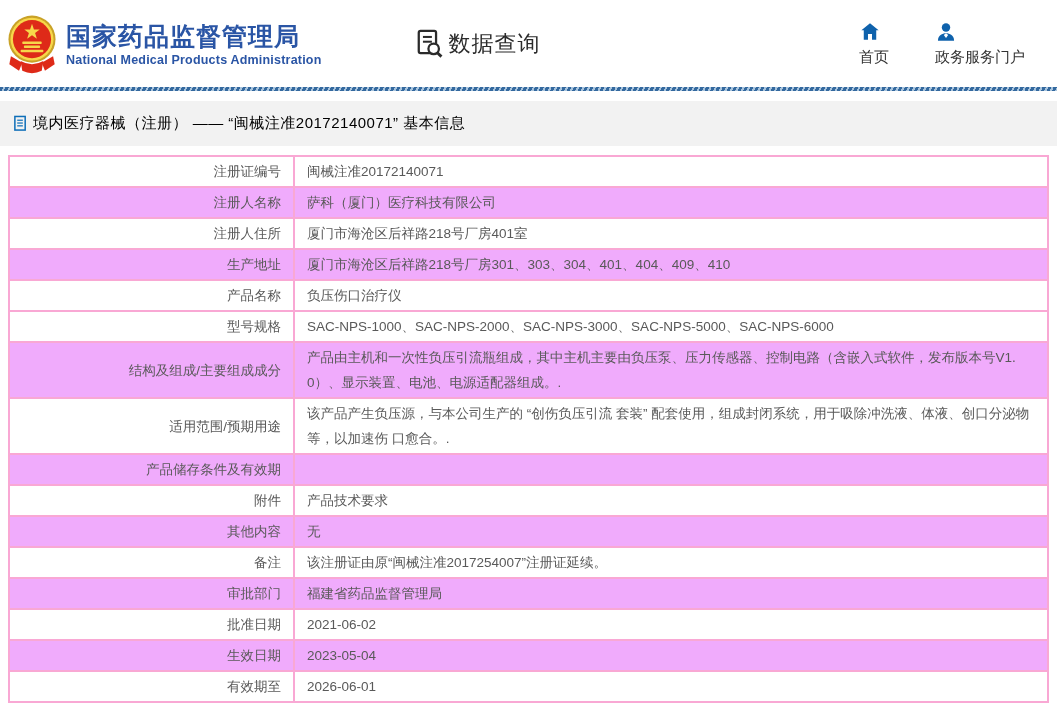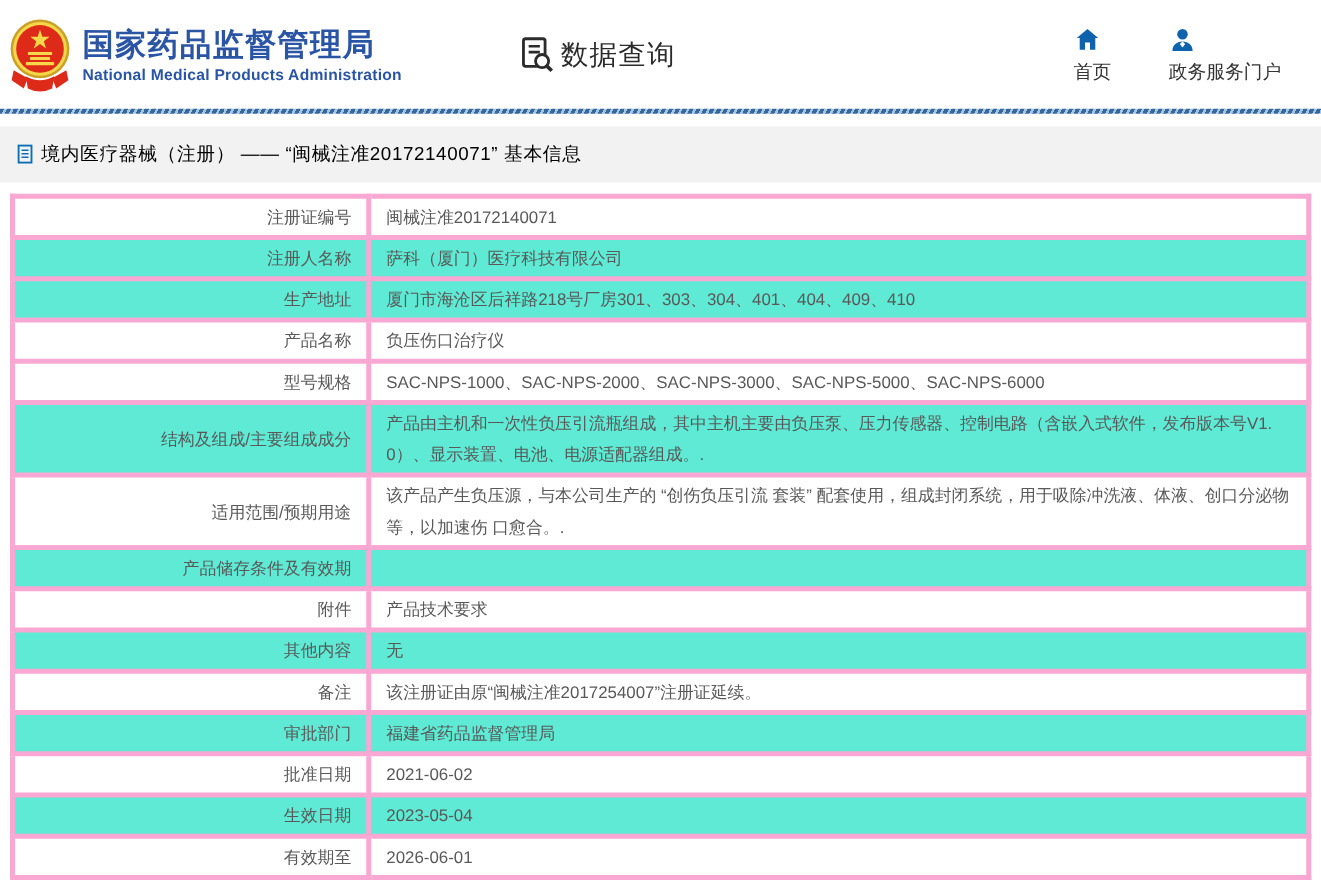--- a/index.html
+++ b/index.html
@@ -91,32 +91,32 @@
   }
 
   
   .table-wrap { margin: 9px 8px 0 8px; }
   table.info-table {
     width: 100%;
     border-collapse: collapse;
     table-layout: fixed;
   }
   table.info-table td {
-    border: 4px solid #f9a8d4;
+    border: 2px solid #f9a8d4;
     font-size: 13.5px;
     color: #595959;
     line-height: 25px;
     padding: 2px 12px;
     vertical-align: middle;
     word-break: break-all;
   }
   table.info-table col.c-label { width: 285px; }
   td.label-cell { text-align: right; }
   td.value-cell { text-align: left; }
-  tr.alt td { background: #5eead4; }
+  tr.alt td { background: #f0abfc; }
   tr:not(.alt) td { background: #ffffff; }
 </style>
 </head>
 <body>
 
 <div class="site-header">
   <div class="logo-block">
     <span class="emblem">
       <svg viewBox="0 0 64 74" width="52" height="60">
         <circle cx="32" cy="31" r="29" fill="#c9a227"></circle>
@@ -194,20 +194,24 @@
       </colgroup>
     <tbody>
         <tr>
           <td class="label-cell">注册证编号</td>
           <td class="value-cell">闽械注准20172140071</td>
         </tr>
         <tr class="alt">
           <td class="label-cell">注册人名称</td>
           <td class="value-cell">萨科（厦门）医疗科技有限公司</td>
         </tr>
+        <tr>
+          <td class="label-cell">注册人住所</td>
+          <td class="value-cell">厦门市海沧区后祥路218号厂房401室</td>
+        </tr>
         <tr class="alt">
           <td class="label-cell">生产地址</td>
           <td class="value-cell">厦门市海沧区后祥路218号厂房301、303、304、401、404、409、410</td>
         </tr>
         <tr>
           <td class="label-cell">产品名称</td>
           <td class="value-cell">负压伤口治疗仪</td>
         </tr>
         <tr>
           <td class="label-cell">型号规格</td>

